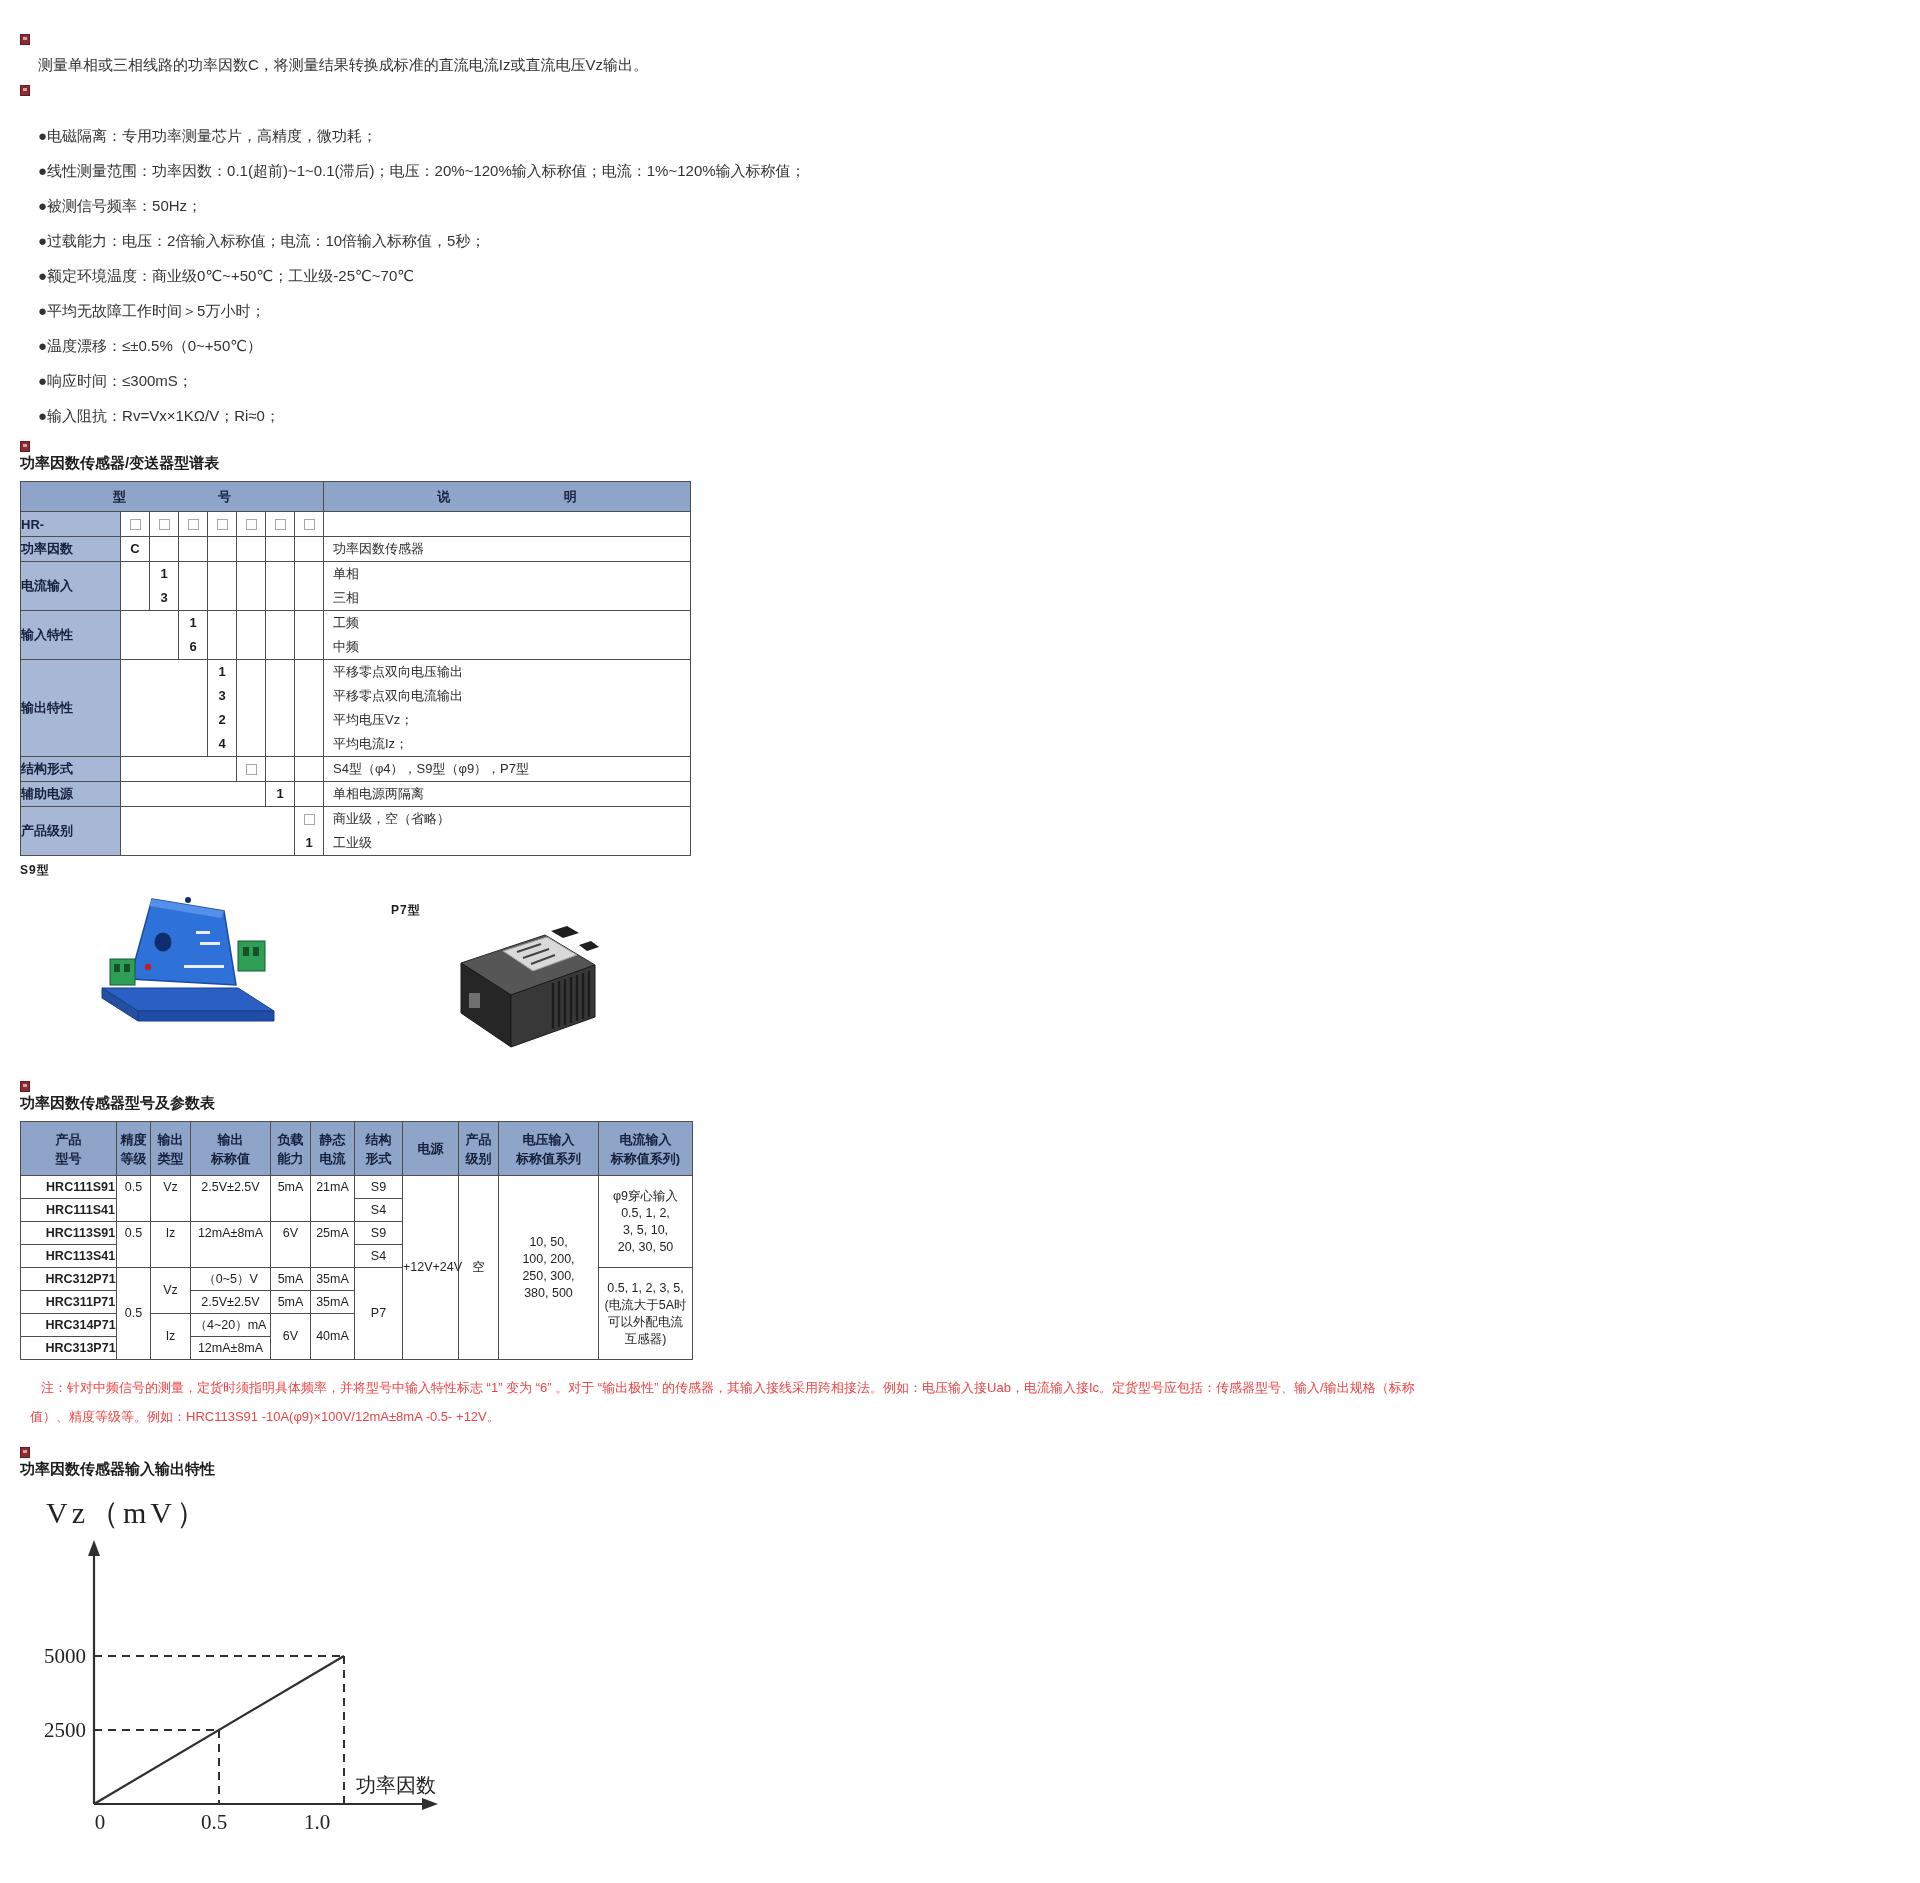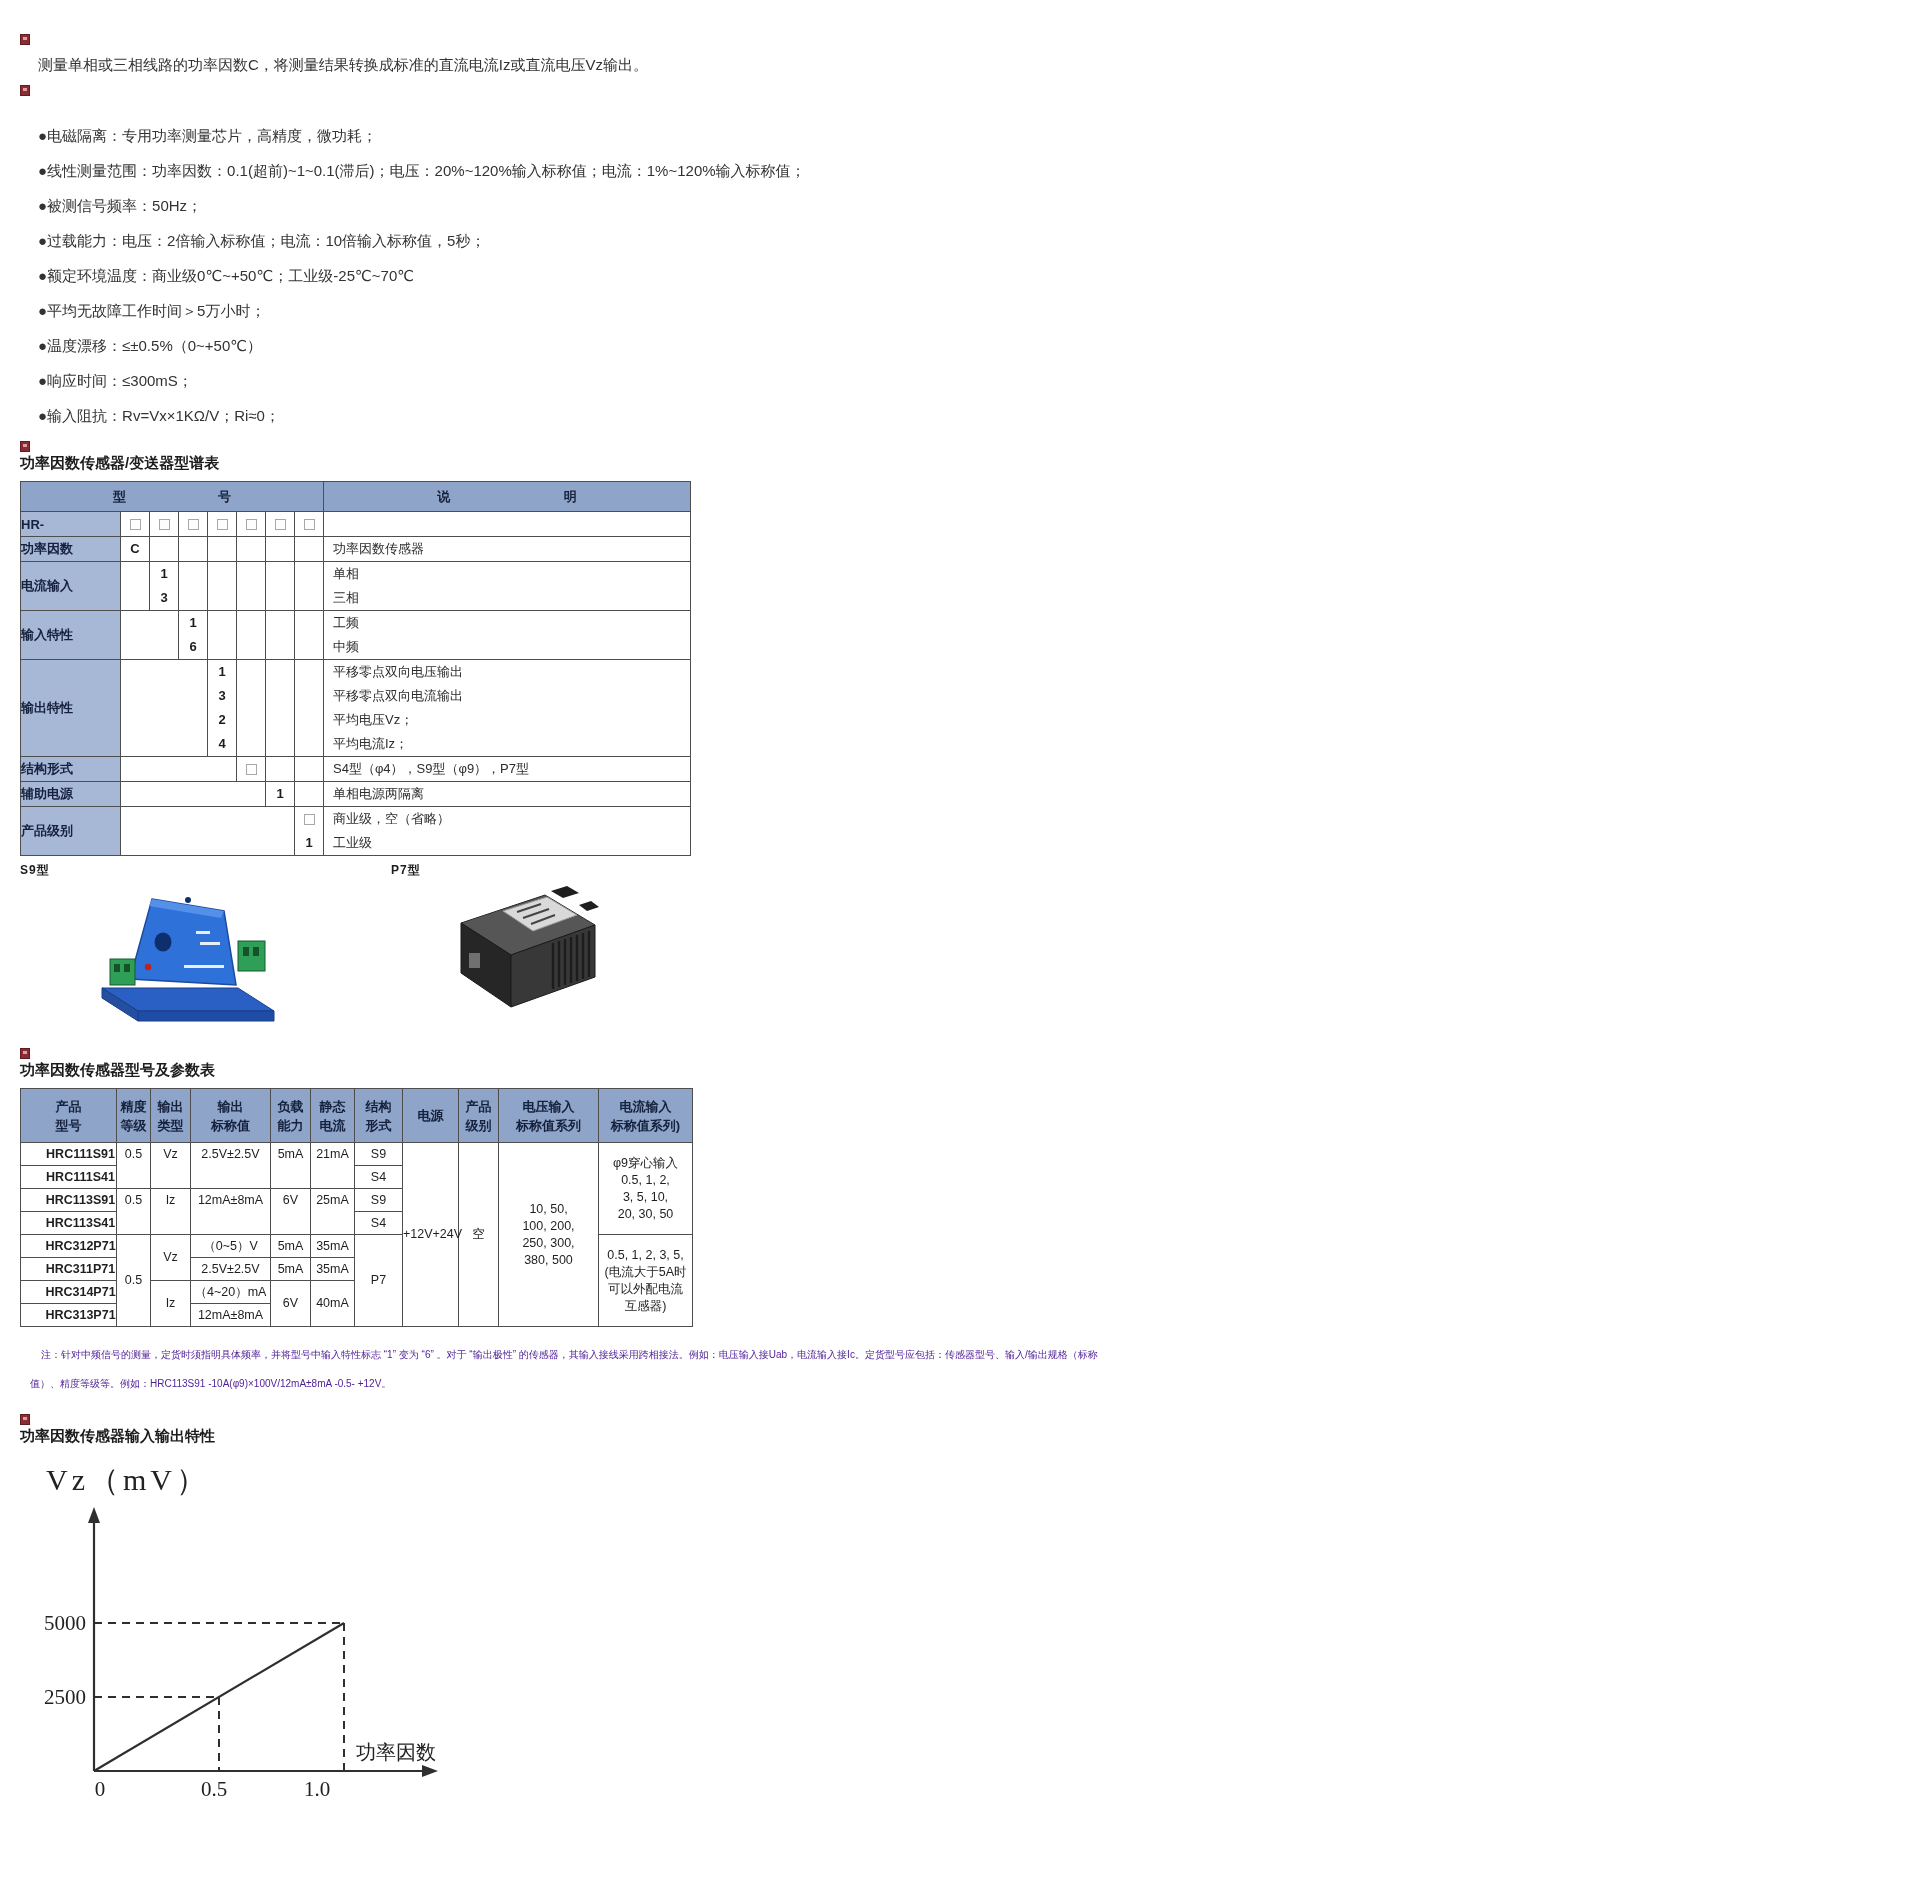--- a/index.html
+++ b/index.html
@@ -33,33 +33,33 @@
   .t1 .r-s { height: 23px; }
   .t1 .r-2 { height: 48px; }
   .t1 .r-4 { height: 96px; }
   .cbx { display:inline-block; width: 11px; height: 11px; border: 1px solid #a8a8a8; background:#fdfdfd; vertical-align: middle; }
 
   
   .products { display:flex; margin-top: 6px; }
   .prod { }
   .prod-label { font-size: 12px; font-weight: bold; color:#1c1c1c; letter-spacing:1px; }
   .p-s9 .img { margin: 6px 0 0 68px; }
-  .p-p7 { margin-left: 78px; }
+  .p-p7 { margin-left: 78px; margin-top: 40px; }
   .p-p7 .img { margin: 2px 0 0 42px; }
 
   
   .t2 { border-collapse: collapse; width: 672px; margin-top: 8px; table-layout: fixed; }
   .t2 td, .t2 th { border: 1px solid #4e4e4e; font-size: 12.5px; text-align:center;
                    white-space: pre-line; line-height: 17px; vertical-align: middle; color:#1f1f1f; }
   .t2 th { background:#8ea4c8; color:#15213d; font-size: 13px; height: 54px; font-weight: bold; line-height: 19px; }
   .t2 td { height: 23px; }
   .t2 .model { font-weight: bold; padding-left: 24px; }
   .t2 .vt { vertical-align: top; padding-top: 3px; }
 
-  .note { margin: 13px 10px 0 10px; font-size: 10px; line-height: 29px; color:#4c1d95; }
+  .note { margin: 13px 10px 0 10px; font-size: 13px; line-height: 29px; color:#ef4444; }
   .note .l1 { padding-left: 11px; }
 
   
   .chart-wrap { margin-top: 14px; }
   .chart-ylabel { font-family: "Liberation Serif", "DejaVu Serif", serif; font-size: 30px;
                   letter-spacing: 4px; color:#222; margin: 14px 0 0 26px; }
   .chart-svg { display:block; margin-left: 14px; }
 </style>
 </head>
 <body>

